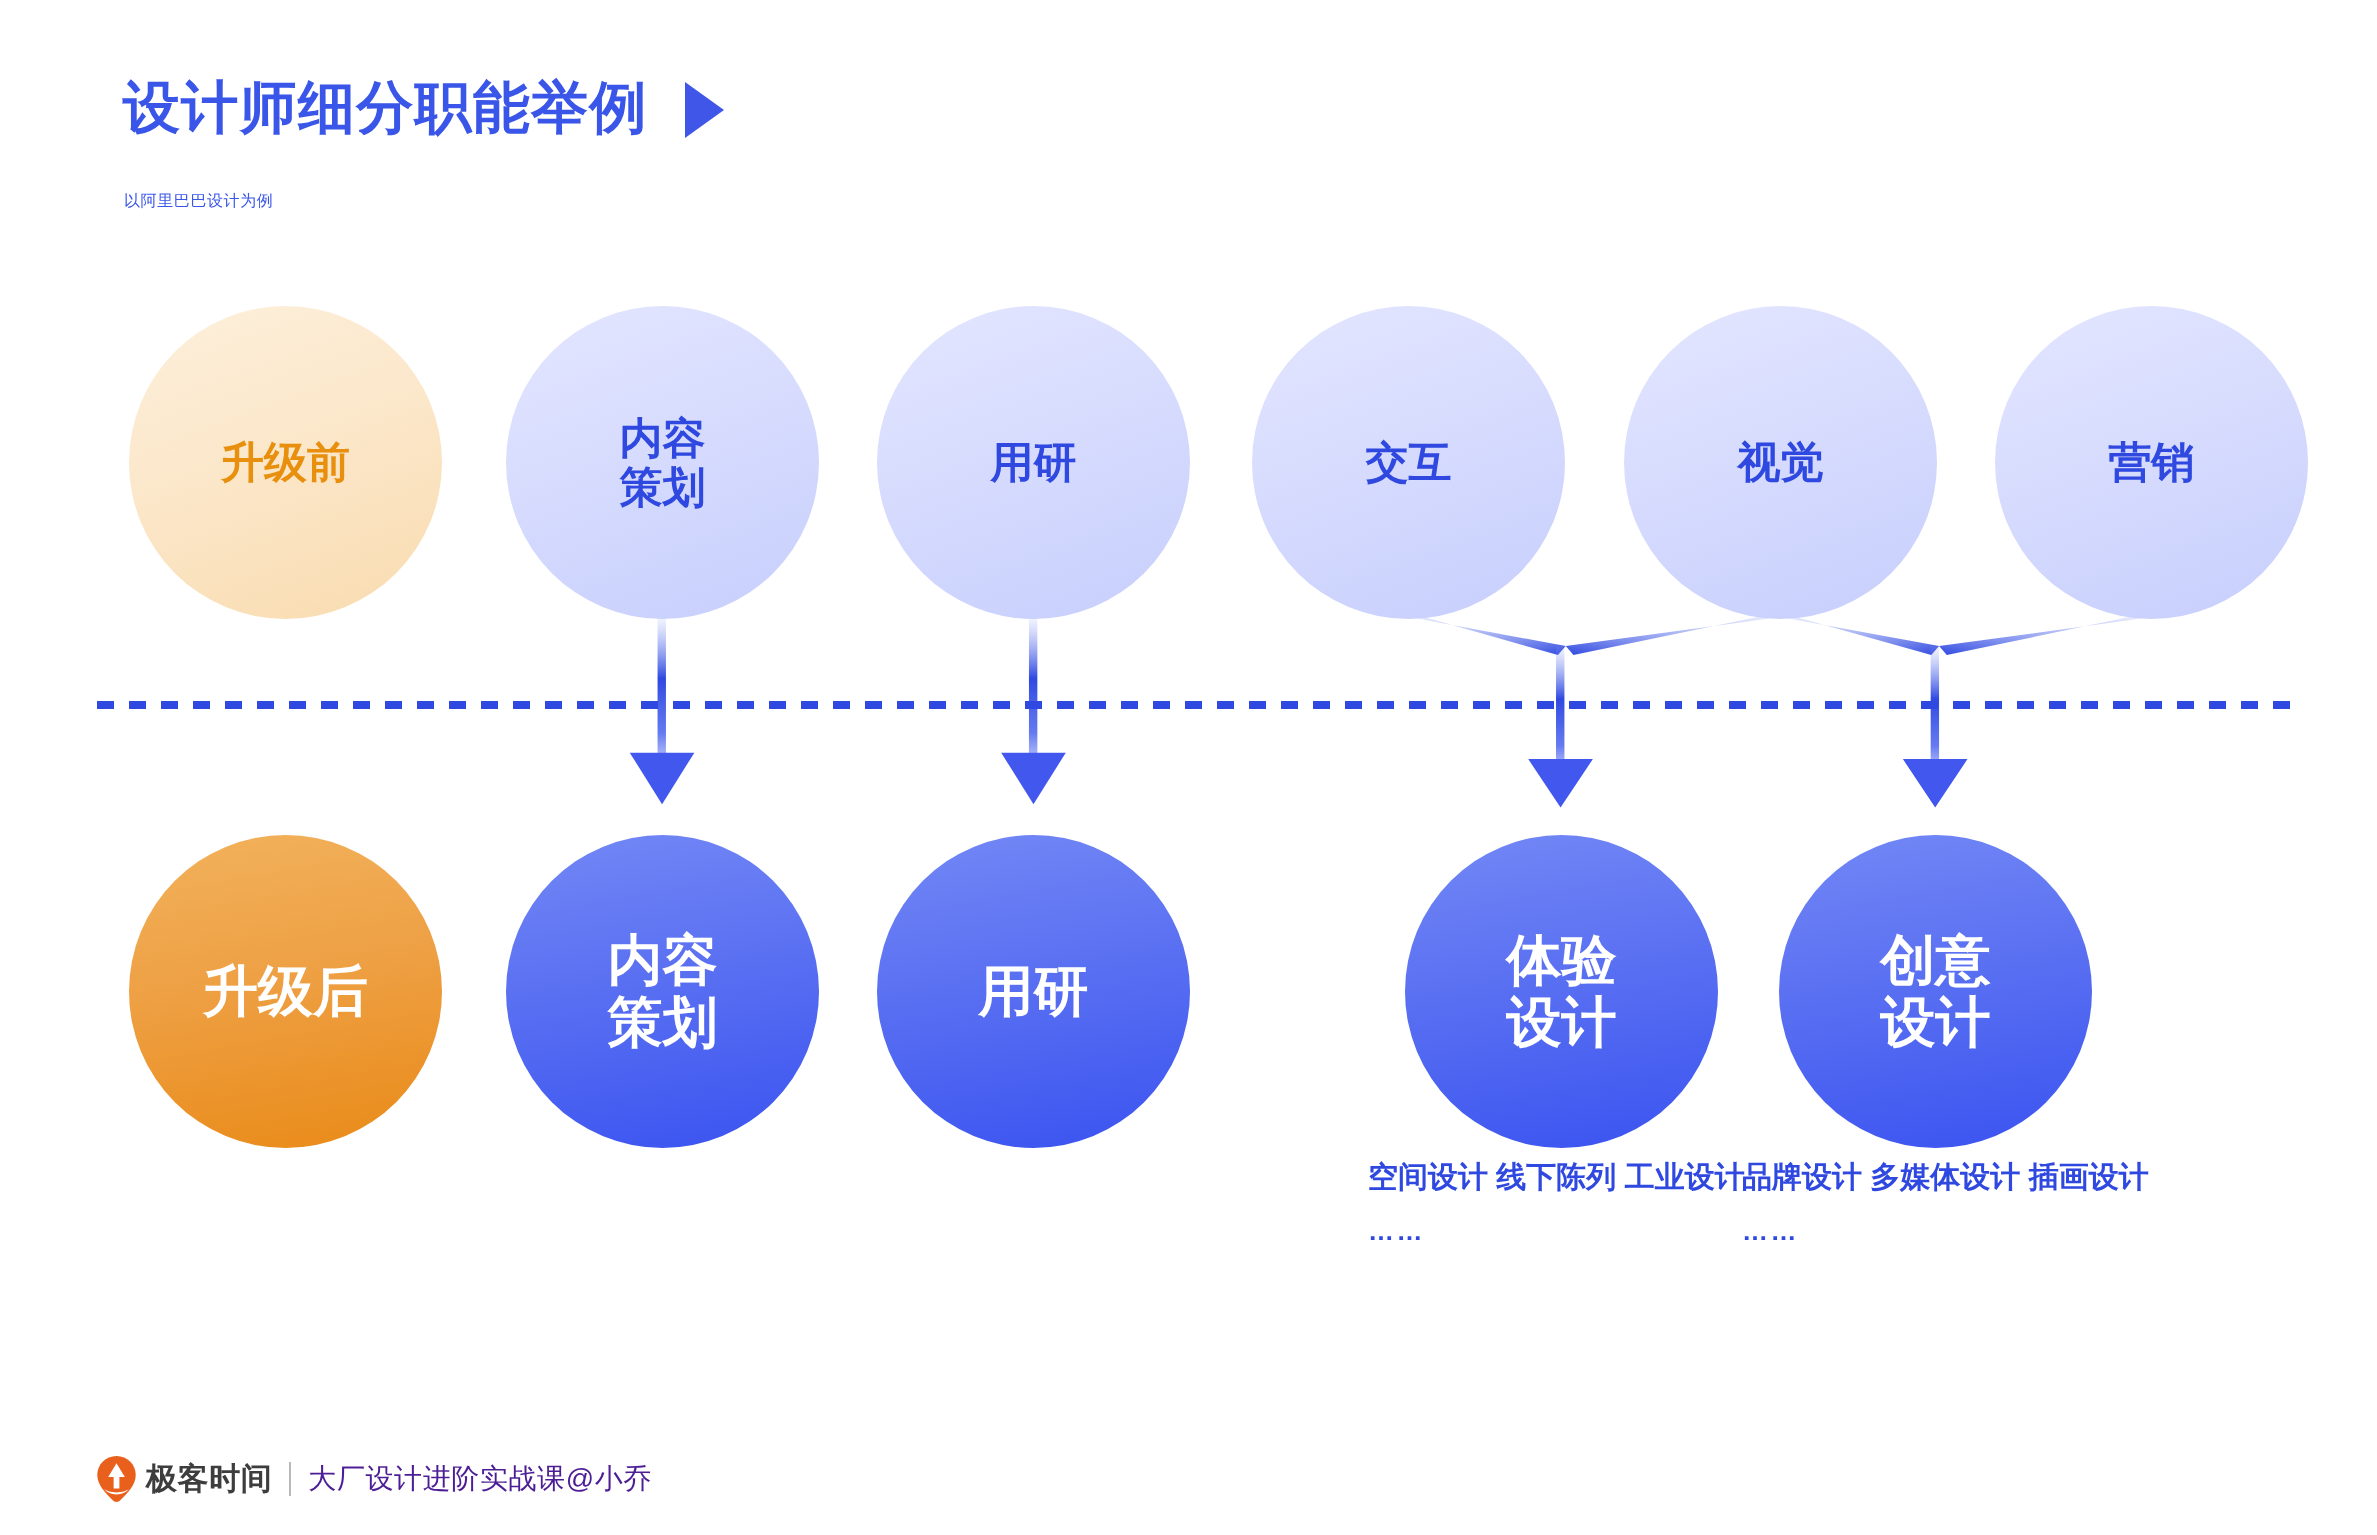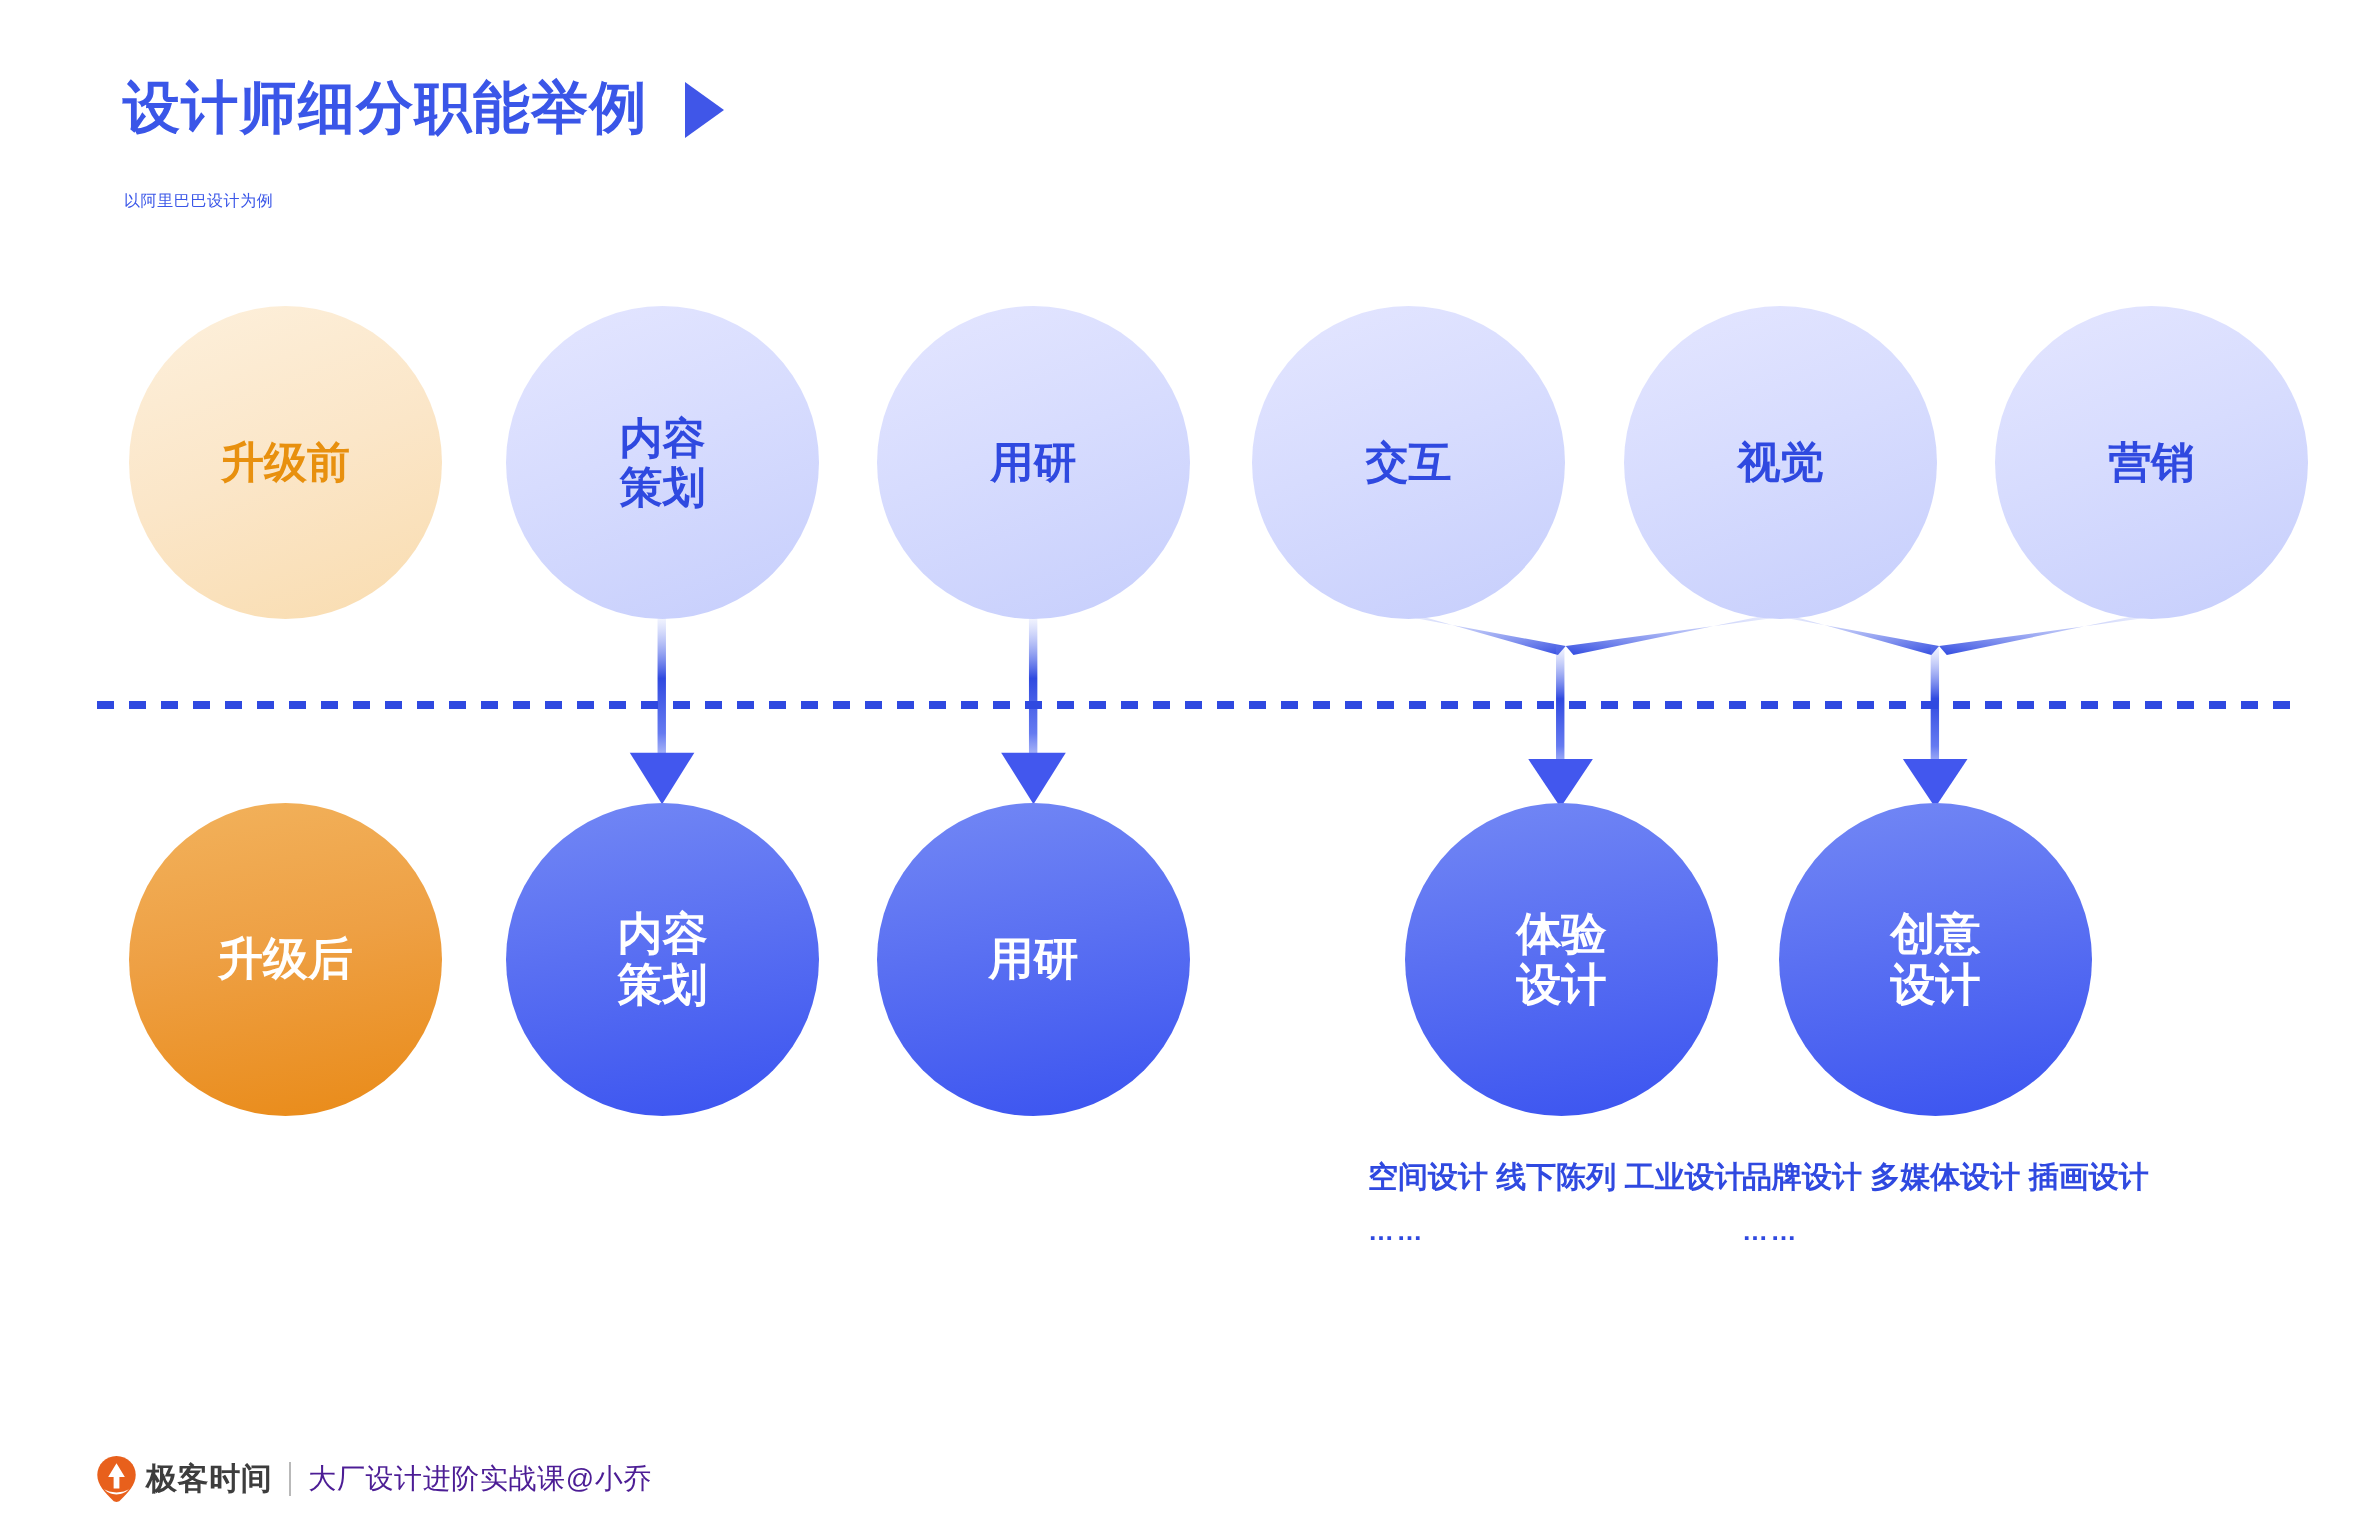--- a/index.html
+++ b/index.html
@@ -43,22 +43,22 @@
   .top-node{
     width:313px;height:313px;top:306px;
     font-size:43px;font-weight:bold;color:#2F49E0;
     background:linear-gradient(160deg,#E4E6FF 0%,#D7DCFE 45%,#C6CEFC 100%);
   }
   .top-node.accent{
     color:#E8900E;
     background:linear-gradient(160deg,#FDF0DC 0%,#FBE6C8 50%,#F9DCAF 100%);
   }
   .bottom-node{
-    width:313px;height:313px;top:803px;
-    font-size:45px;font-weight:bold;color:#ffffff;
+    width:313px;height:313px;top:835px;
+    font-size:55px;font-weight:bold;color:#ffffff;
     background:linear-gradient(170deg,#7388F5 0%,#5A70F2 45%,#3A53F0 100%);
   }
   .bottom-node.accent{
     background:linear-gradient(170deg,#F2B25C 0%,#EEA044 45%,#E98A17 100%);
   }
 
   
   .conn{position:absolute;left:0;top:0;width:2377px;height:1535px;pointer-events:none;}
 
   

